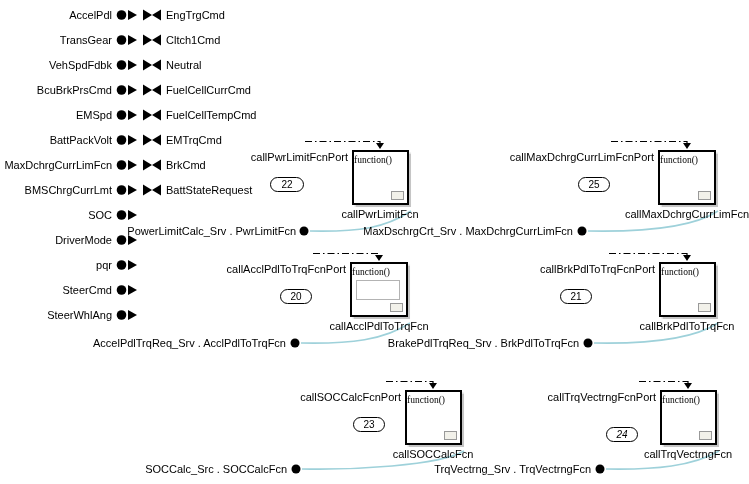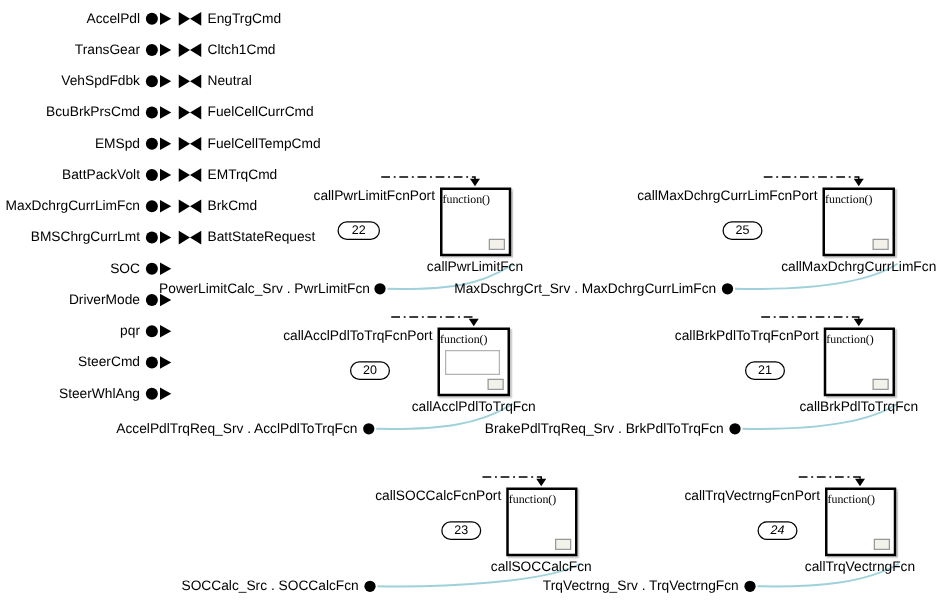--- a/index.html
+++ b/index.html
@@ -134,37 +134,37 @@
     <div class="lbl r" style="right: 176px; top: 224px;">MaxDschrgCrt_Srv . MaxDchrgCurrLimFcn</div>
     <div class="oval" style="left: 280px; top: 246px; width: 32px; height: 15px;">20</div>
     <div class="lbl r" style="right: 403px; top: 262px;">callAcclPdlToTrqFcnPort</div>
     <div class="fblock" style="left: 350px; top: 262px; width: 58px; height: 55px;">
       <div class="ftitle">function()</div>
       <div class="editbox"></div>
       <div class="outport"></div>
     </div>
     <div class="lbl c" style="left: 294px; top: 319px; width: 170px;">callAcclPdlToTrqFcn</div>
     <div class="lbl r" style="right: 463px; top: 336px;">AccelPdlTrqReq_Srv . AcclPdlToTrqFcn</div>
-    <div class="oval" style="left: 596px; top: 246px; width: 32px; height: 15px;">21</div>
+    <div class="oval" style="left: 560px; top: 246px; width: 32px; height: 15px;">21</div>
     <div class="lbl r" style="right: 94px; top: 262px;">callBrkPdlToTrqFcnPort</div>
     <div class="fblock" style="left: 659px; top: 262px; width: 57px; height: 55px;">
       <div class="ftitle">function()</div>
       <div class="outport"></div>
     </div>
     <div class="lbl c" style="left: 602px; top: 319px; width: 170px;">callBrkPdlToTrqFcn</div>
     <div class="lbl r" style="right: 170px; top: 336px;">BrakePdlTrqReq_Srv . BrkPdlToTrqFcn</div>
     <div class="oval" style="left: 353px; top: 374px; width: 32px; height: 15px;">23</div>
     <div class="lbl r" style="right: 348px; top: 390px;">callSOCCalcFcnPort</div>
     <div class="fblock" style="left: 405px; top: 390px; width: 57px; height: 55px;">
       <div class="ftitle">function()</div>
       <div class="outport"></div>
     </div>
     <div class="lbl c" style="left: 348px; top: 447px; width: 170px;">callSOCCalcFcn</div>
     <div class="lbl r" style="right: 462px; top: 462px;">SOCCalc_Src . SOCCalcFcn</div>
-    <div class="oval" style="left: 606px; top: 374px; width: 32px; height: 15px; font-style: italic;">24</div>
+    <div class="oval" style="left: 606px; top: 384px; width: 32px; height: 15px; font-style: italic;">24</div>
     <div class="lbl r" style="right: 93px; top: 390px;">callTrqVectrngFcnPort</div>
     <div class="fblock" style="left: 660px; top: 390px; width: 57px; height: 55px;">
       <div class="ftitle">function()</div>
       <div class="outport"></div>
     </div>
     <div class="lbl c" style="left: 603px; top: 447px; width: 170px;">callTrqVectrngFcn</div>
     <div class="lbl r" style="right: 158px; top: 462px;">TrqVectrng_Srv . TrqVectrngFcn</div>
   </div>
 
 </body></html>

